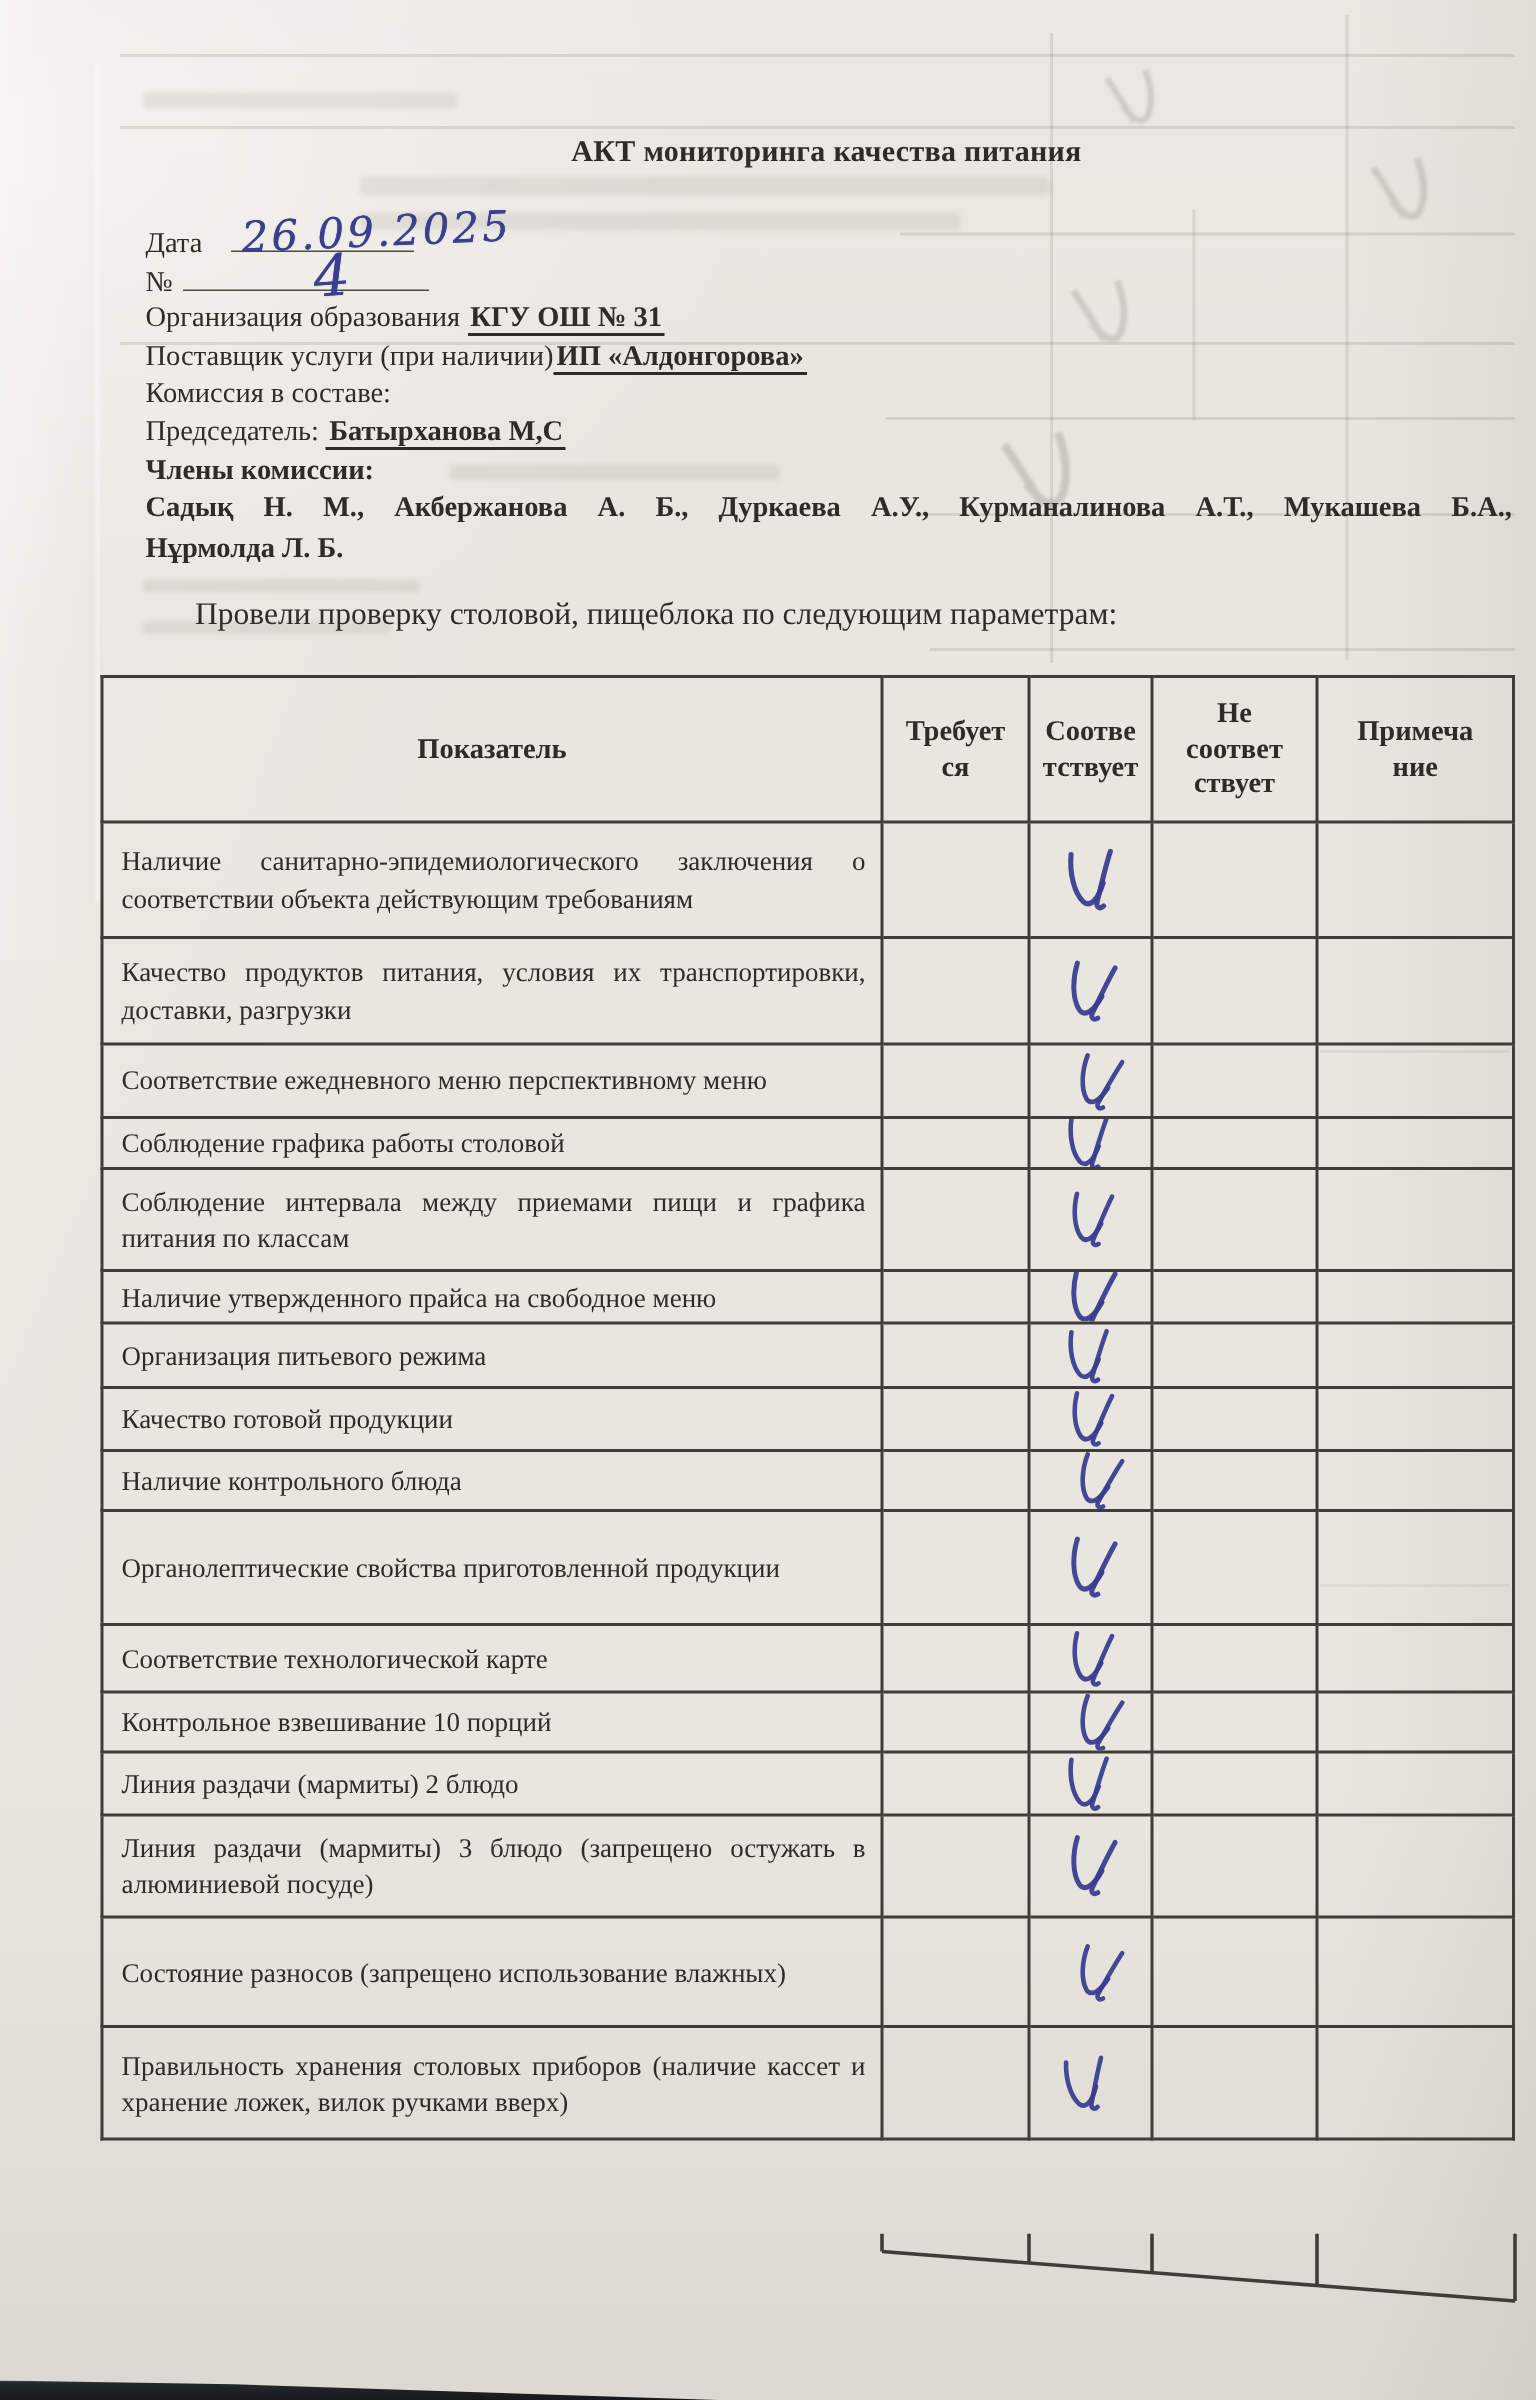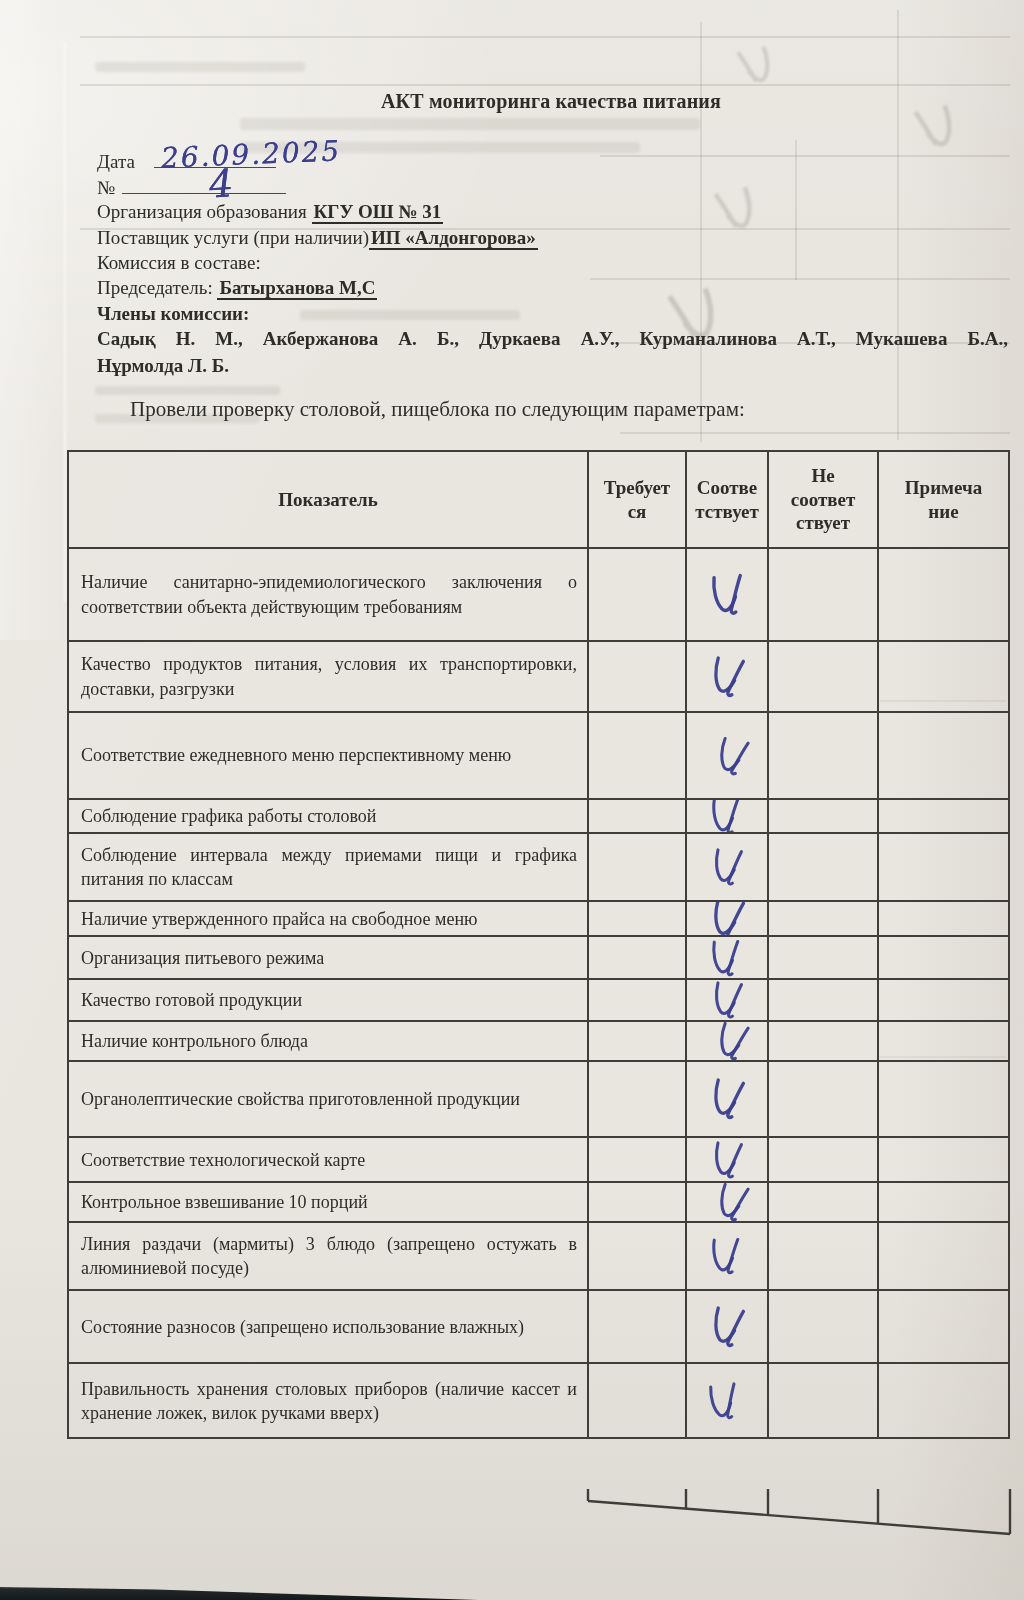--- a/index.html
+++ b/index.html
@@ -46,21 +46,21 @@
     table-layout:fixed;font-size:18px;}
   table.doc th,table.doc td{border:2px solid #3e3d37;box-sizing:border-box;
     vertical-align:middle;overflow:hidden;}
   table.doc th{font-size:19px;font-weight:bold;text-align:center;white-space:pre-line;
     line-height:1.25;padding:6px 2px;}
   table.doc thead tr{height:97px;}
   table.doc td.c-label{padding:4px 10px 4px 12px;text-align:justify;line-height:1.34;}
   table.doc td{position:relative;}
   col.c0{width:520px}col.c1{width:98px}col.c2{width:82px}col.c3{width:110px}col.c4{width:131px}
   
-  tr.r1{height:93px}tr.r2{height:71px}tr.r3{height:87px}tr.r4{height:30px}tr.r5{height:68px}
+  tr.r1{height:77px}tr.r2{height:71px}tr.r3{height:49px}tr.r4{height:30px}tr.r5{height:68px}
   tr.r6{height:35px}tr.r7{height:43px}tr.r8{height:42px}tr.r9{height:40px}tr.r10{height:76px}
   tr.r11{height:45px}tr.r12{height:40px}tr.r13{height:42px}tr.r14{height:42px}tr.r15{height:68px}
   tr.r16{height:73px}tr.r17{height:75px}
   
   .mark{display:none;position:absolute;left:50%;top:50%;width:36px;height:44px;
     margin:-22px 0 0 -18px;}
   td.checked .mark{display:block;}
   .mark svg{width:100%;height:100%;}
   .mark svg path{stroke:#3b3e8e;stroke-width:3.4;fill:none;stroke-linecap:round;stroke-linejoin:round;opacity:.95;}
   tr:nth-child(3n) .mark{transform:rotate(7deg) translateX(5px);}
@@ -364,20 +364,34 @@
             <path d="M10 5 C7 17 8 30 13 37 C17 42 23 37 28 27"></path>
             <path d="M36 7 C31 17 27 27 22 39 C21 42 23 44 26 42"></path>
           </svg>
         </span>
       </td>
       <td class="c-nomatch"></td>
       <td class="c-note"></td>
     </tr>
 
 
+    <tr class="r14">
+      <td class="c-label">Линия раздачи (мармиты) 2 блюдо</td>
+      <td class="c-req"></td>
+      <td class="c-match checked">
+        <span class="mark">
+          <svg viewBox="0 0 40 48">
+            <path d="M10 5 C7 17 8 30 13 37 C17 42 23 37 28 27"></path>
+            <path d="M36 7 C31 17 27 27 22 39 C21 42 23 44 26 42"></path>
+          </svg>
+        </span>
+      </td>
+      <td class="c-nomatch"></td>
+      <td class="c-note"></td>
+    </tr>
 
     <tr class="r15">
       <td class="c-label">Линия раздачи (мармиты) 3 блюдо (запрещено остужать в алюминиевой посуде)</td>
       <td class="c-req"></td>
       <td class="c-match checked">
         <span class="mark">
           <svg viewBox="0 0 40 48">
             <path d="M10 5 C7 17 8 30 13 37 C17 42 23 37 28 27"></path>
             <path d="M36 7 C31 17 27 27 22 39 C21 42 23 44 26 42"></path>
           </svg>

